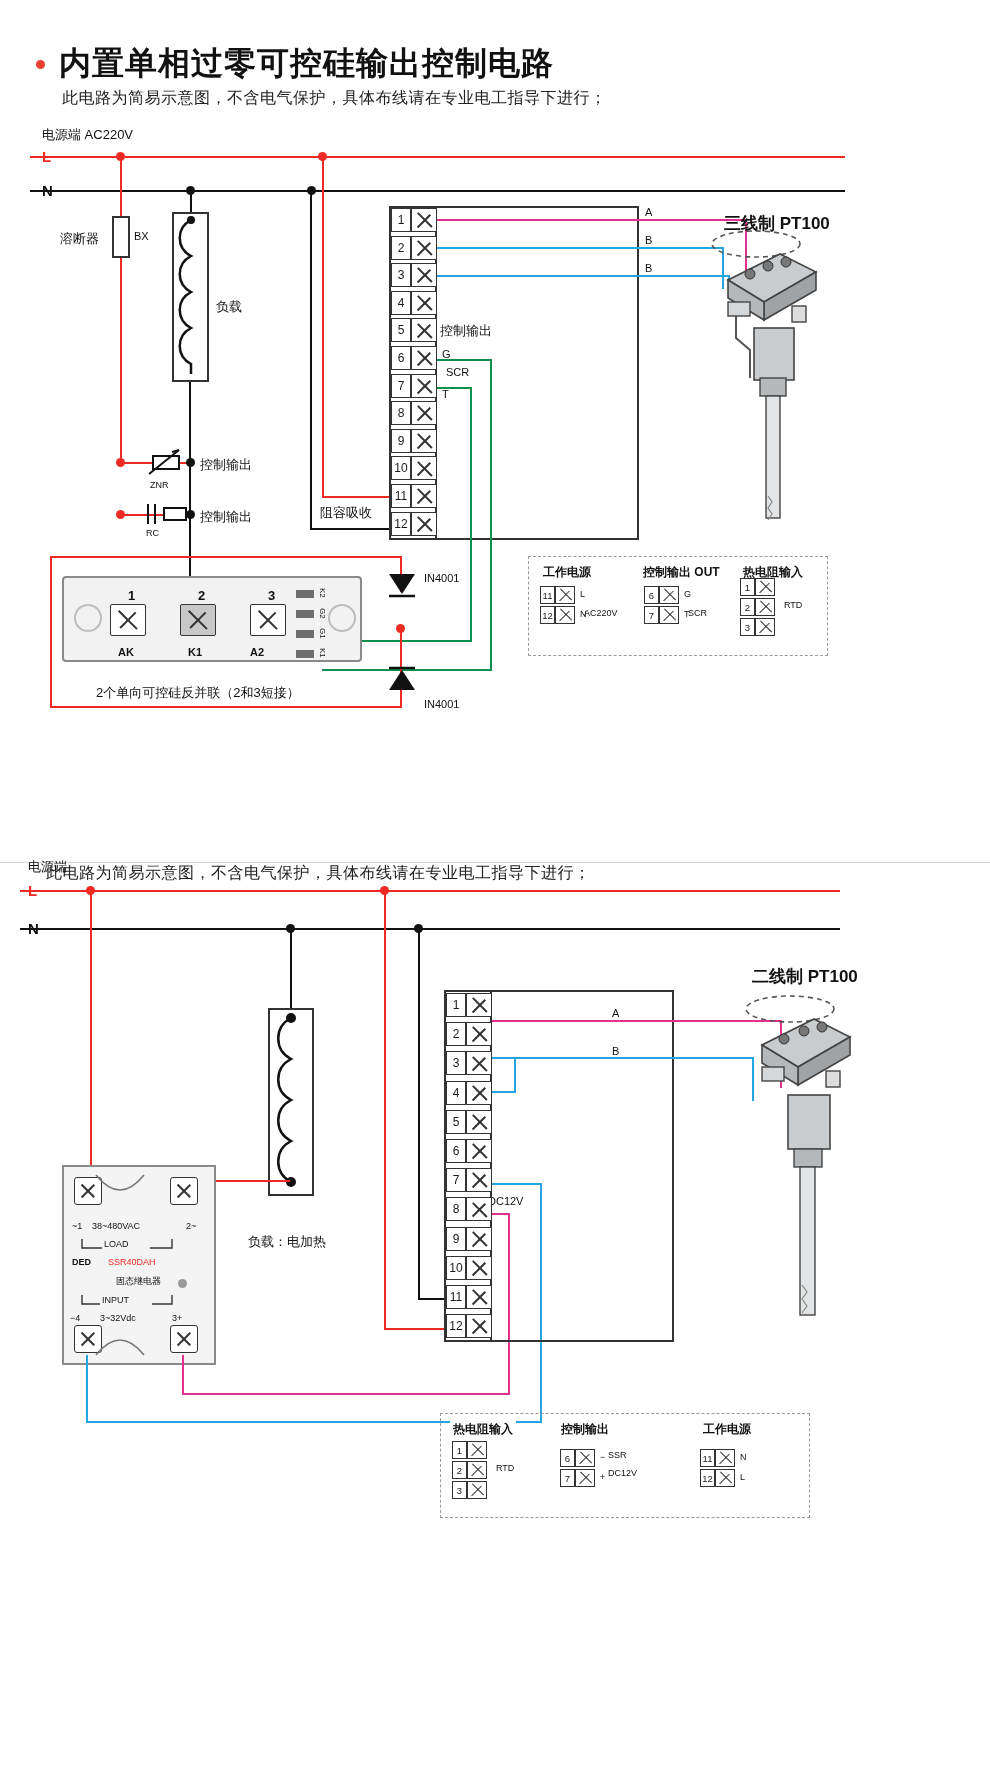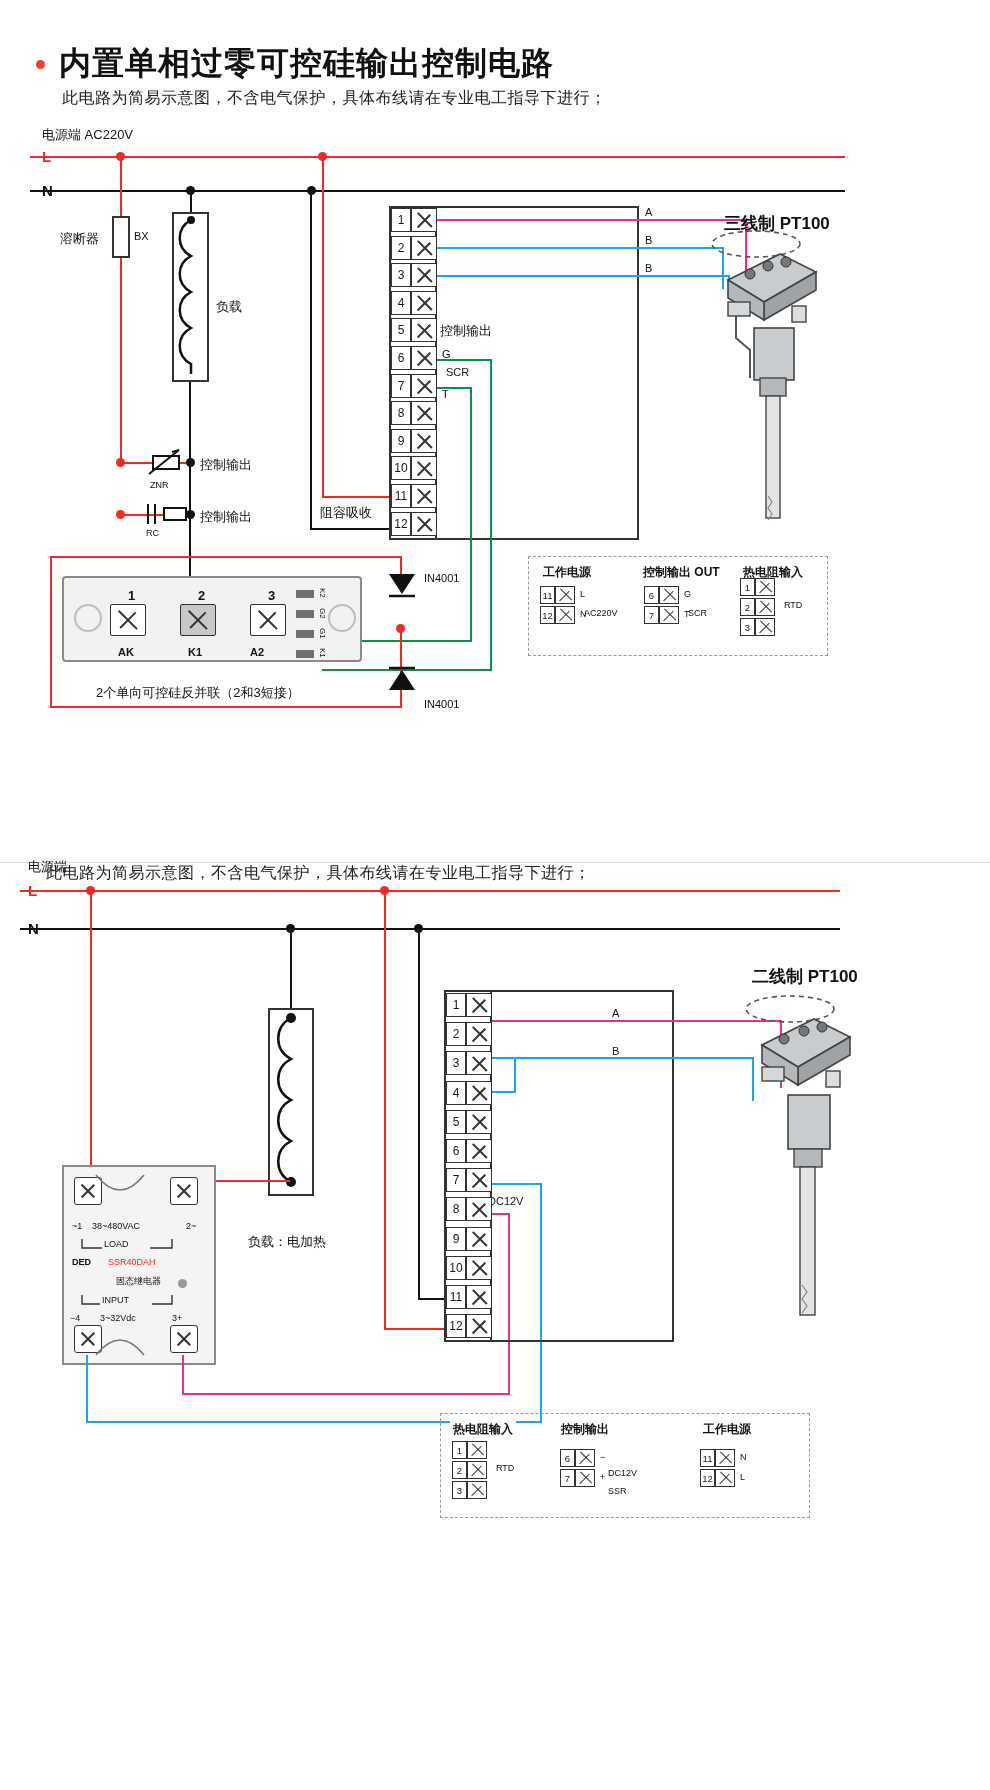--- a/index.html
+++ b/index.html
@@ -556,21 +556,21 @@
       <div class="minirow" style="left: 560px; top: 584px;">
         <div class="mnum">6</div>
         <div class="mscrew"></div>
       </div>
       <div class="lbl xs" style="left: 600px; top: 587px;">−</div>
       <div class="minirow" style="left: 560px; top: 604px;">
         <div class="mnum">7</div>
         <div class="mscrew"></div>
       </div>
       <div class="lbl xs" style="left: 600px; top: 607px;">+</div>
-      <div class="lbl xs" style="left: 608px; top: 585px; margin-top: 36px;">SSR</div>
+      <div class="lbl xs" style="left: 608px; top: 585px;">SSR</div>
       <div class="lbl xs" style="left: 608px; top: 603px;">DC12V</div>
       <div class="lbl b" style="left: 700px; top: 556px; background: rgb(255, 255, 255); padding: 0px 3px; font-size: 12px;">工作电源</div>
       <div class="minirow" style="left: 700px; top: 584px;">
         <div class="mnum">11</div>
         <div class="mscrew"></div>
       </div>
       <div class="lbl xs" style="left: 740px; top: 587px;">N</div>
       <div class="minirow" style="left: 700px; top: 604px;">
         <div class="mnum">12</div>
         <div class="mscrew"></div>

